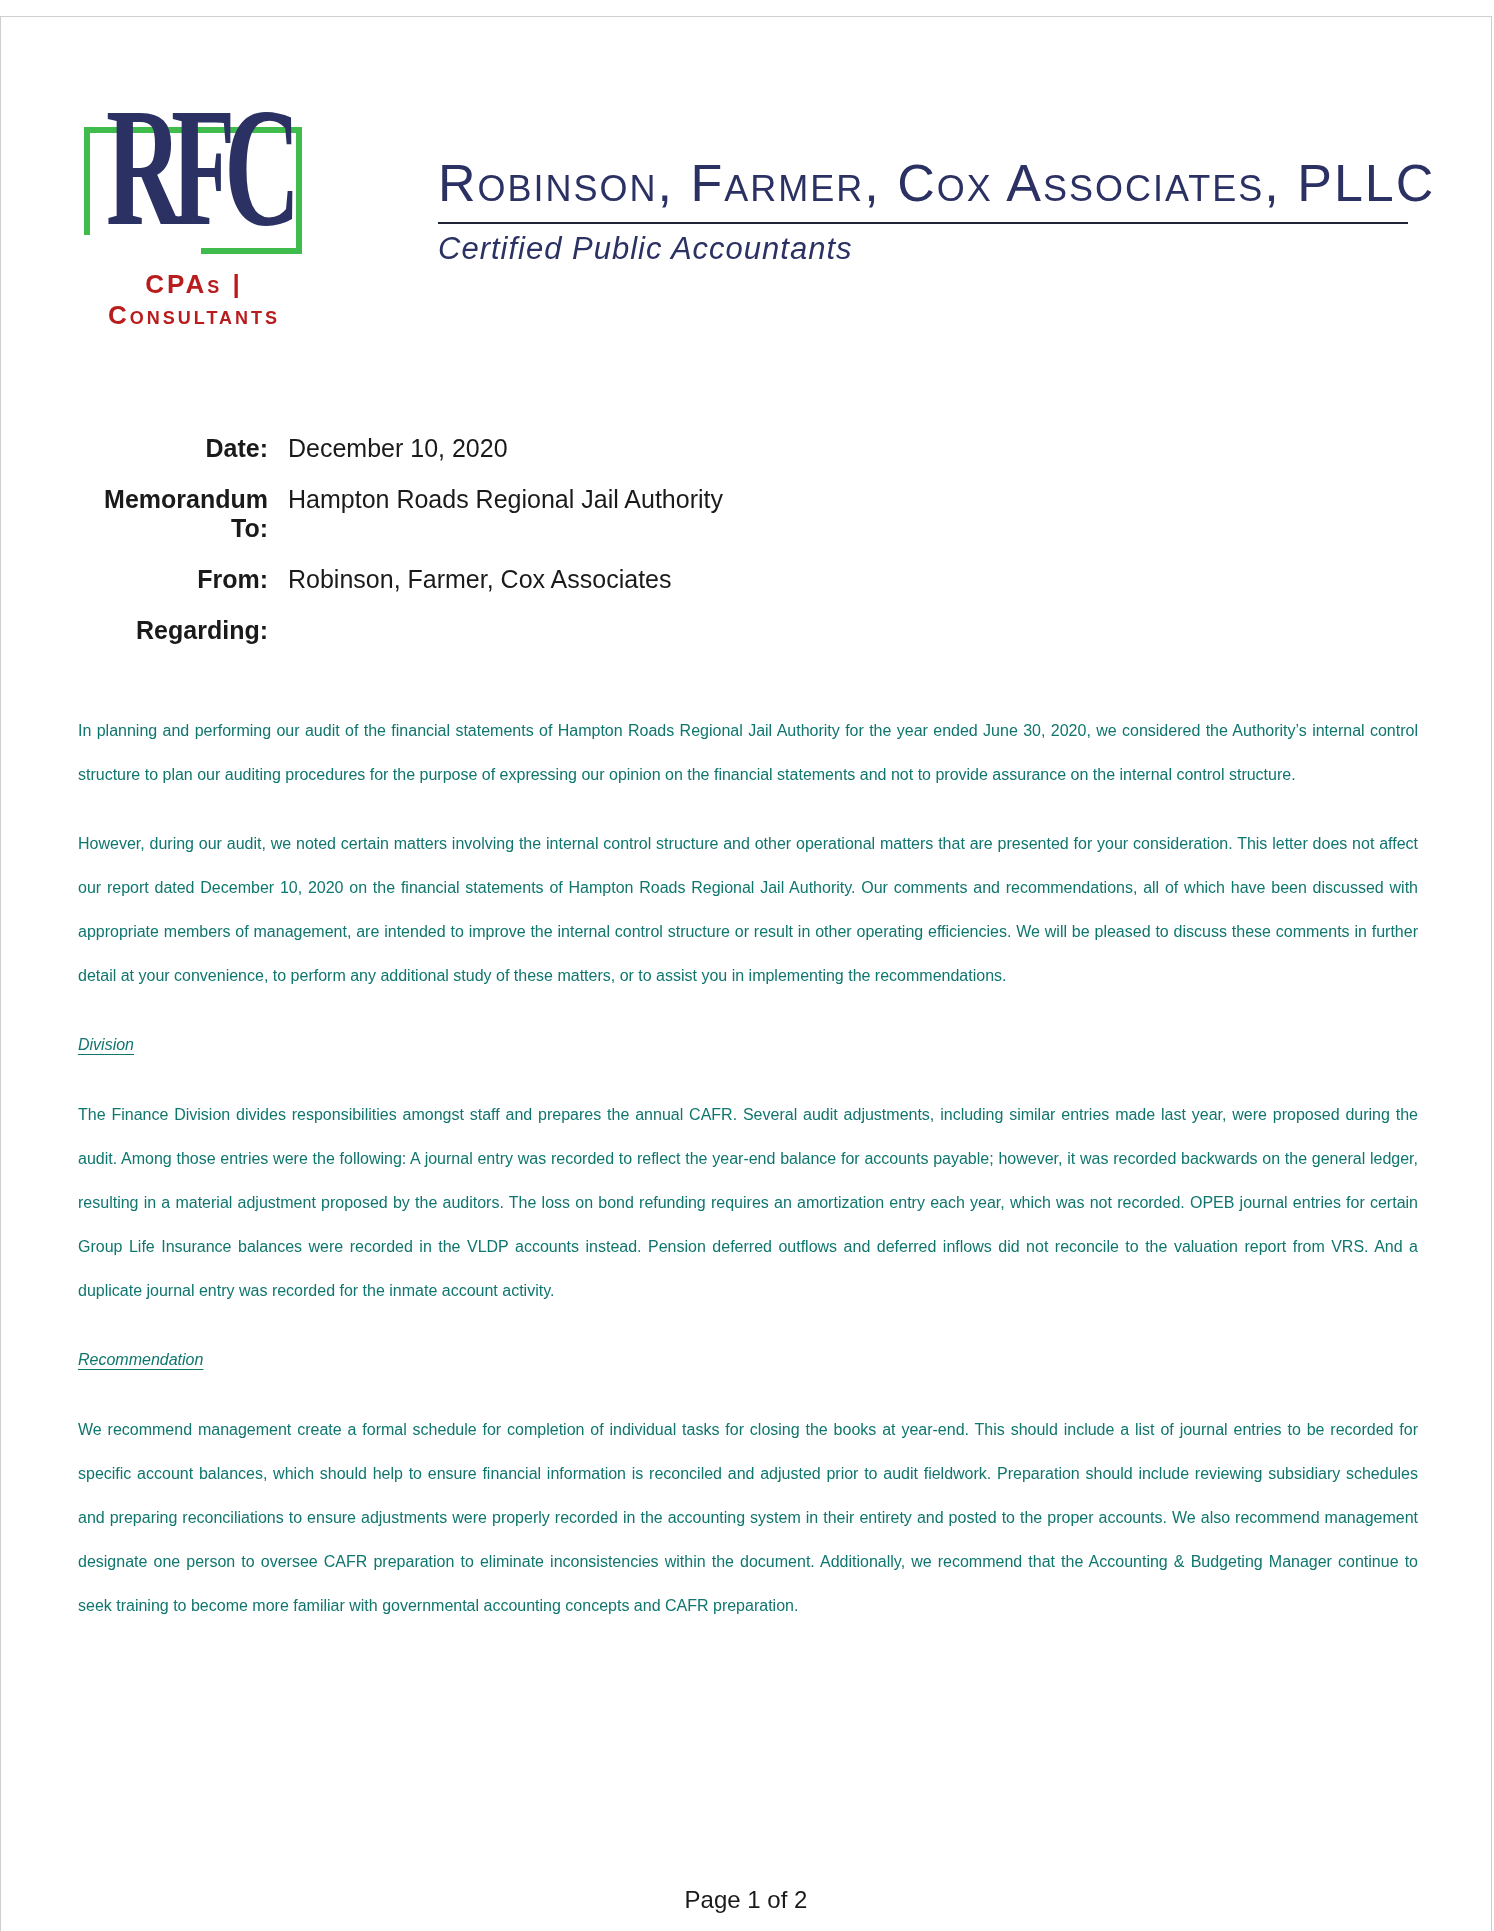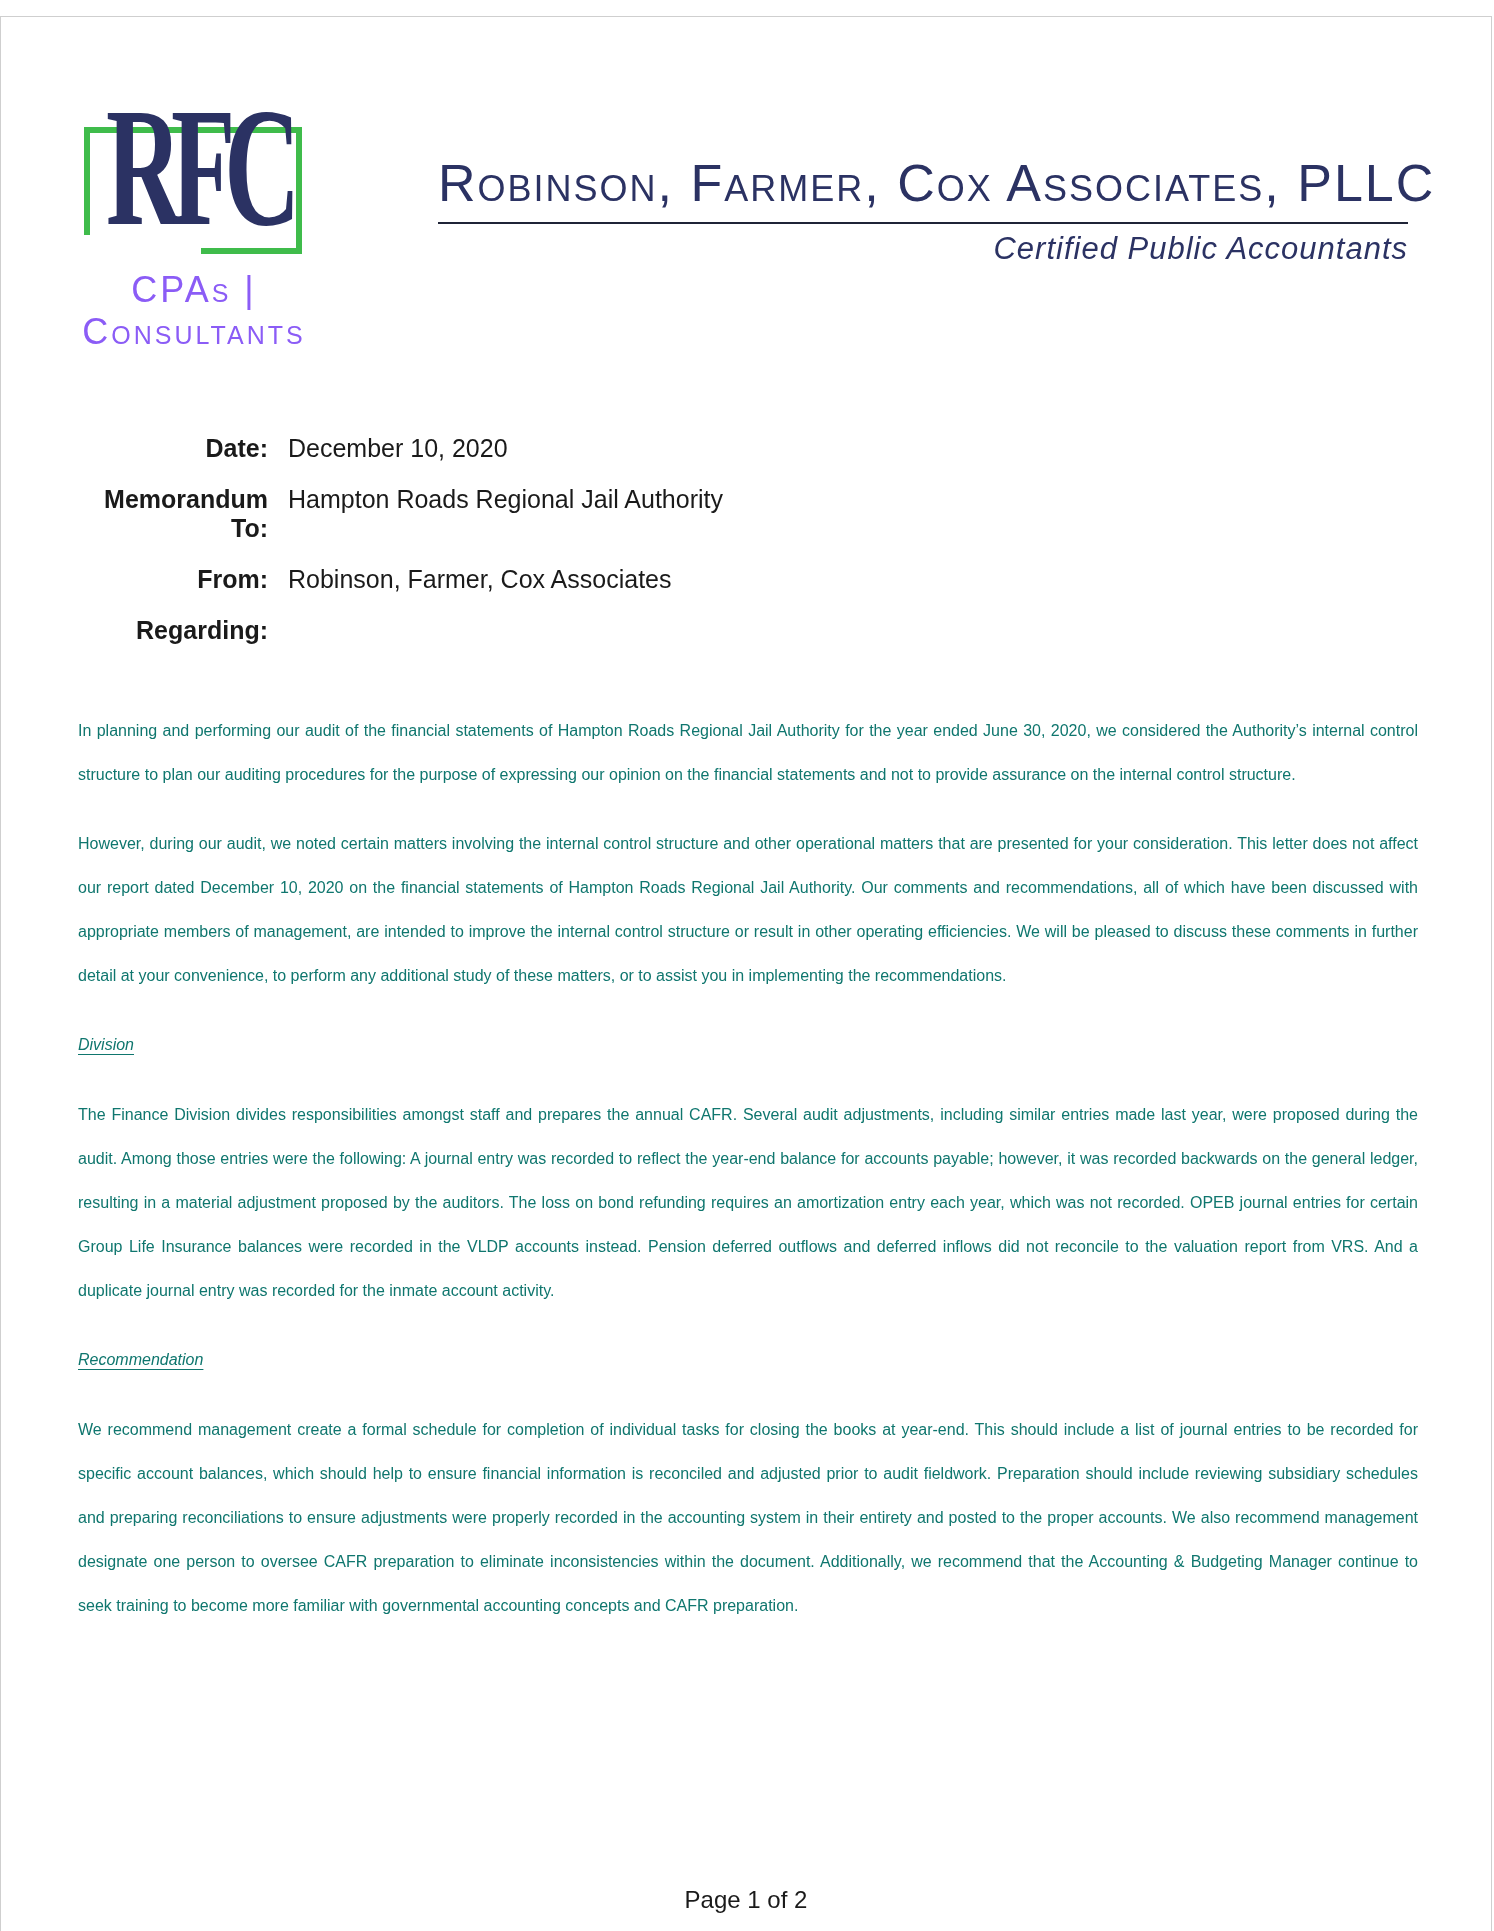--- a/index.html
+++ b/index.html
@@ -34,44 +34,44 @@
     letter-spacing:-18px;
     color:#2B3263;
     transform:scaleX(.62);
     transform-origin:left top;
     white-space:nowrap;
   }
   .logo-sub{
     margin-top:15px;
     font-variant:small-caps;
     letter-spacing:3px;
-    font-size:36px;
-    color:#8b5cf6;
+    font-size:26px;
+    color:#b91c1c;
     text-align:center;
     width:232px;
+    font-weight:bold;
   }
 
   
   .header-right{ position:absolute; left:437px; top:136px; width:970px; }
   .company-name{
     font-variant:small-caps;
     font-size:52px;
     letter-spacing:2px;
     color:#2B3263;
     text-align:center;
     white-space:nowrap;
   }
   .header-rule{ height:2px; background:#1F2437; margin-top:9px; }
   .tagline{
     margin-top:7px;
     font-style:italic;
     font-size:31px;
     letter-spacing:1px;
     color:#2B3263;
-    text-align:right;
   }
 
   
   .memo{
     position:absolute; left:77px; top:417px;
     display:grid;
     grid-template-columns:190px auto;
     column-gap:20px;
     row-gap:22px;
     font-size:25px;

